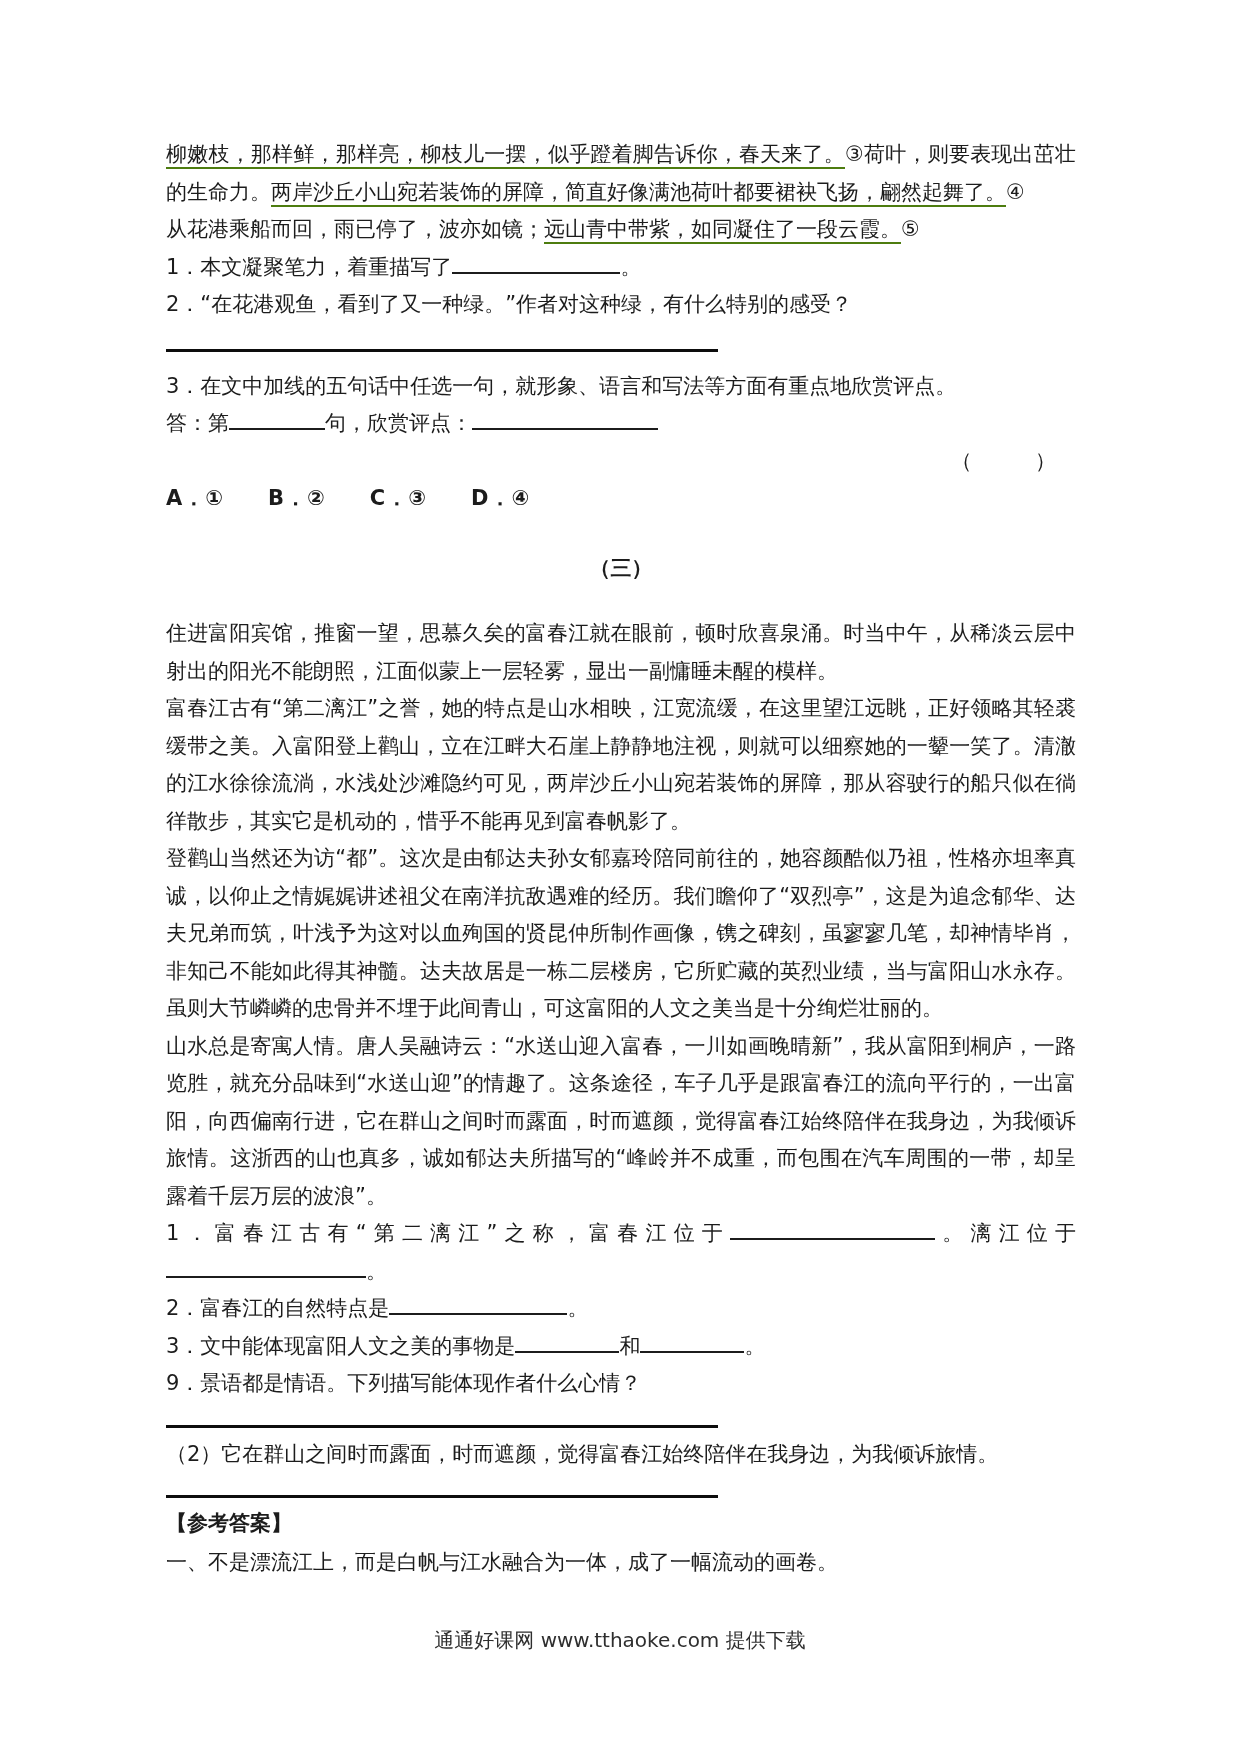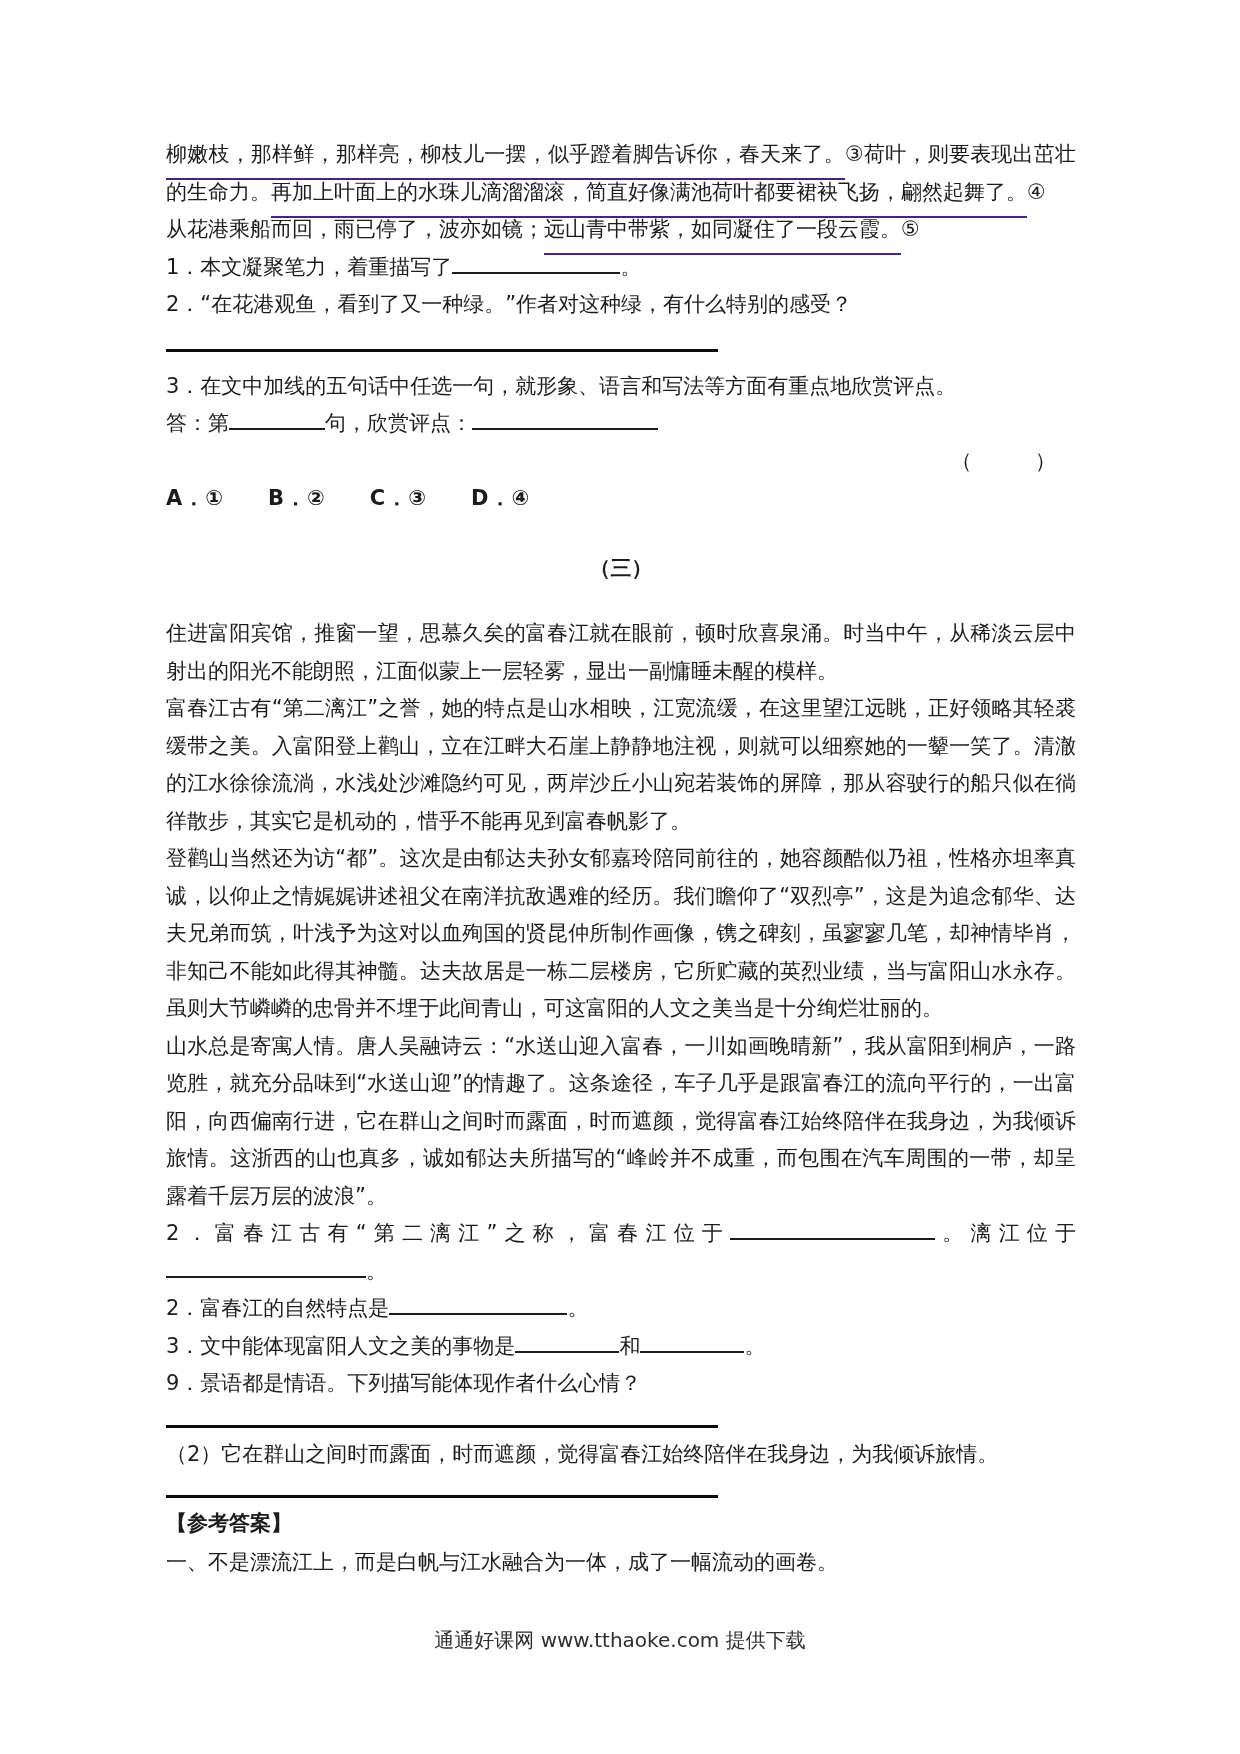--- a/index.html
+++ b/index.html
@@ -14,21 +14,21 @@
     overflow: hidden;
   }
   .page {
     position: relative;
     width: 1240px;
     height: 1754px;
     box-sizing: border-box;
     padding: 136px 164px 0 166px;
   }
   p, .line { margin: 0; text-align: justify; }
-  .ul { border-bottom: 2px solid #4c1d95; padding-bottom: 12px; }
+  .ul { border-bottom: 2px solid #4d7c0f; padding-bottom: 1px; }
   .blank {
     display: inline-block;
     border-bottom: 2px solid #1c1c1c;
     height: 19px;
     vertical-align: baseline;
   }
   .rule {
     width: 552px;
     height: 0;
     border-bottom: 3px solid #0d0d0d;
@@ -51,42 +51,42 @@
     text-align: center;
     font-size: 20px;
     color: #2e2e2e;
   }
 </style>
 </head>
 <body>
 
 <div class="page">
 
-  <p class="line"><span class="ul">柳嫩枝，那样鲜，那样亮，柳枝儿一摆，似乎蹬着脚告诉你，春天来了。</span><span>③荷叶，则要表现出茁壮的生命力。</span><span class="ul">再加上叶面上的水珠儿滴溜溜滚，简直好像满池荷叶都要裙袂飞扬，翩然起舞了。</span><span>④</span></p>
+  <p class="line"><span class="ul">柳嫩枝，那样鲜，那样亮，柳枝儿一摆，似乎蹬着脚告诉你，春天来了。</span><span>③荷叶，则要表现出茁壮的生命力。</span><span class="ul">两岸沙丘小山宛若装饰的屏障，简直好像满池荷叶都要裙袂飞扬，翩然起舞了。</span><span>④</span></p>
   <p class="line"><span>从花港乘船而回，雨已停了，波亦如镜；</span><span class="ul">远山青中带紫，如同凝住了一段云霞。</span><span>⑤</span></p>
 
   <p class="line"><span>1．本文凝聚笔力，着重描写了</span><span class="blank" style="width: 168px;"></span><span>。</span></p>
   <p class="line">2．“在花港观鱼，看到了又一种绿。”作者对这种绿，有什么特别的感受？</p>
 
   <div class="rule rule-q2"></div>
 
   <p class="line">3．在文中加线的五句话中任选一句，就形象、语言和写法等方面有重点地欣赏评点。</p>
   <p class="line"><span>答：第</span><span class="blank" style="width: 96px;"></span><span>句，欣赏评点：</span><span class="blank" style="width: 186px;"></span></p>
 
   <p class="line bracket-line">（　　　）</p>
   <p class="line options-line">A．①　　B．②　　C．③　　D．④</p>
 
   <div class="sec-heading">（三）</div>
 
   <p class="line">住进富阳宾馆，推窗一望，思慕久矣的富春江就在眼前，顿时欣喜泉涌。时当中午，从稀淡云层中射出的阳光不能朗照，江面似蒙上一层轻雾，显出一副慵睡未醒的模样。</p>
   <p class="line">富春江古有“第二漓江”之誉，她的特点是山水相映，江宽流缓，在这里望江远眺，正好领略其轻裘缓带之美。入富阳登上鹳山，立在江畔大石崖上静静地注视，则就可以细察她的一颦一笑了。清澈的江水徐徐流淌，水浅处沙滩隐约可见，两岸沙丘小山宛若装饰的屏障，那从容驶行的船只似在徜徉散步，其实它是机动的，惜乎不能再见到富春帆影了。</p>
   <p class="line">登鹳山当然还为访“都”。这次是由郁达夫孙女郁嘉玲陪同前往的，她容颜酷似乃祖，性格亦坦率真诚，以仰止之情娓娓讲述祖父在南洋抗敌遇难的经历。我们瞻仰了“双烈亭”，这是为追念郁华、达夫兄弟而筑，叶浅予为这对以血殉国的贤昆仲所制作画像，镌之碑刻，虽寥寥几笔，却神情毕肖，非知己不能如此得其神髓。达夫故居是一栋二层楼房，它所贮藏的英烈业绩，当与富阳山水永存。虽则大节嶙嶙的忠骨并不埋于此间青山，可这富阳的人文之美当是十分绚烂壮丽的。</p>
   <p class="line">山水总是寄寓人情。唐人吴融诗云：“水送山迎入富春，一川如画晚晴新”，我从富阳到桐庐，一路览胜，就充分品味到“水送山迎”的情趣了。这条途径，车子几乎是跟富春江的流向平行的，一出富阳，向西偏南行进，它在群山之间时而露面，时而遮颜，觉得富春江始终陪伴在我身边，为我倾诉旅情。这浙西的山也真多，诚如郁达夫所描写的“峰岭并不成重，而包围在汽车周围的一带，却呈露着千层万层的波浪”。</p>
 
-  <p class="line"><span>2．富春江古有“第二漓江”之称，富春江位于</span><span class="blank" style="width: 205px;"></span><span>。漓江位于</span><span class="blank" style="width: 200px;"></span><span>。</span></p>
+  <p class="line"><span>1．富春江古有“第二漓江”之称，富春江位于</span><span class="blank" style="width: 205px;"></span><span>。漓江位于</span><span class="blank" style="width: 200px;"></span><span>。</span></p>
   <p class="line"><span>2．富春江的自然特点是</span><span class="blank" style="width: 178px;"></span><span>。</span></p>
   <p class="line"><span>3．文中能体现富阳人文之美的事物是</span><span class="blank" style="width: 104px;"></span><span>和</span><span class="blank" style="width: 104px;"></span><span>。</span></p>
   <p class="line">9．景语都是情语。下列描写能体现作者什么心情？</p>
 
   <div class="rule rule-ans"></div>
 
   <p class="line">（2）它在群山之间时而露面，时而遮颜，觉得富春江始终陪伴在我身边，为我倾诉旅情。</p>
   <div class="rule rule-ans"></div>
 
   <p class="line ref-heading">【参考答案】</p>

